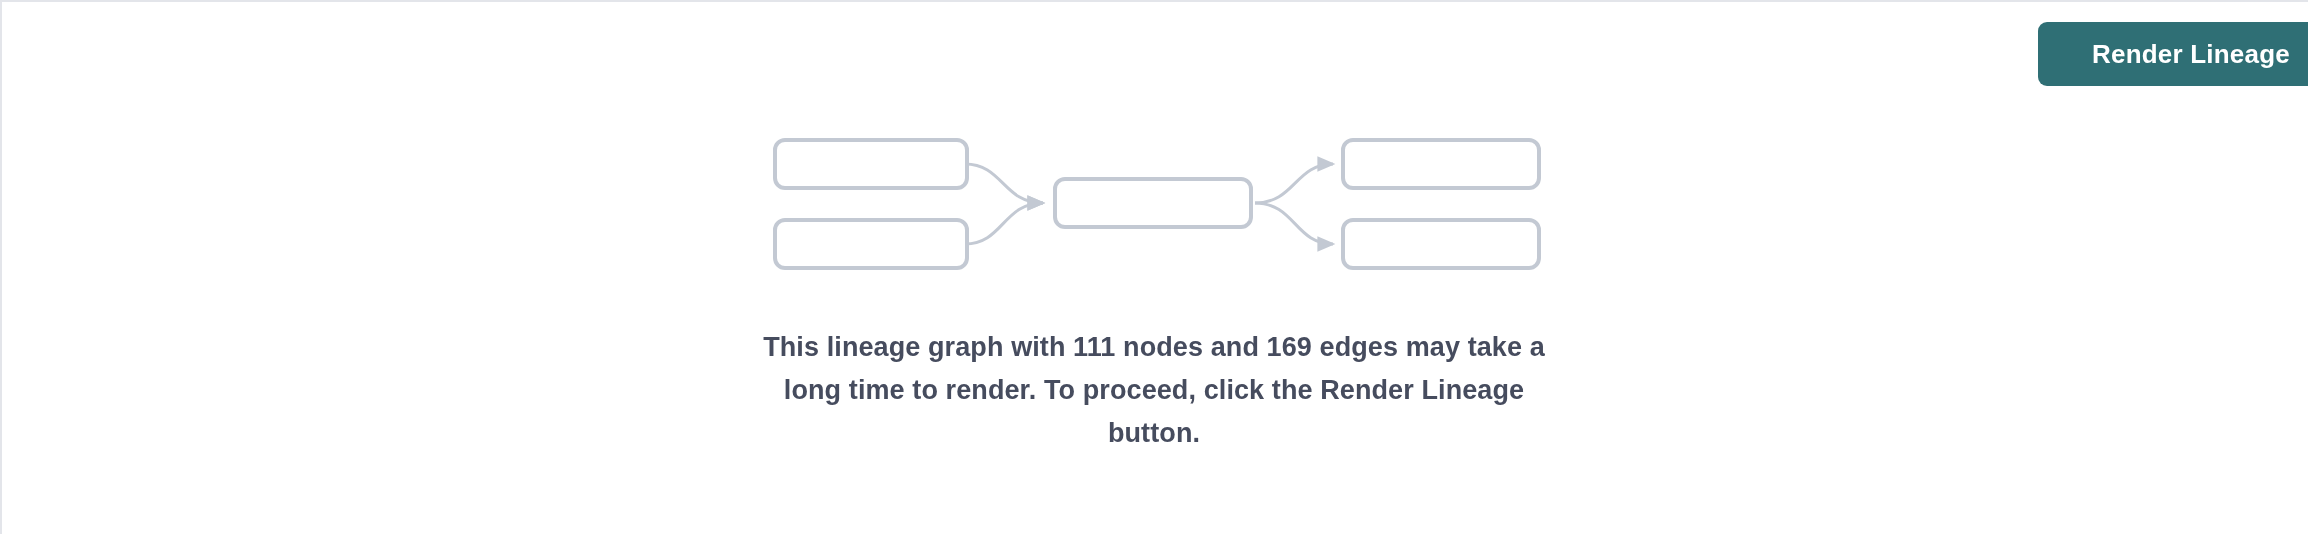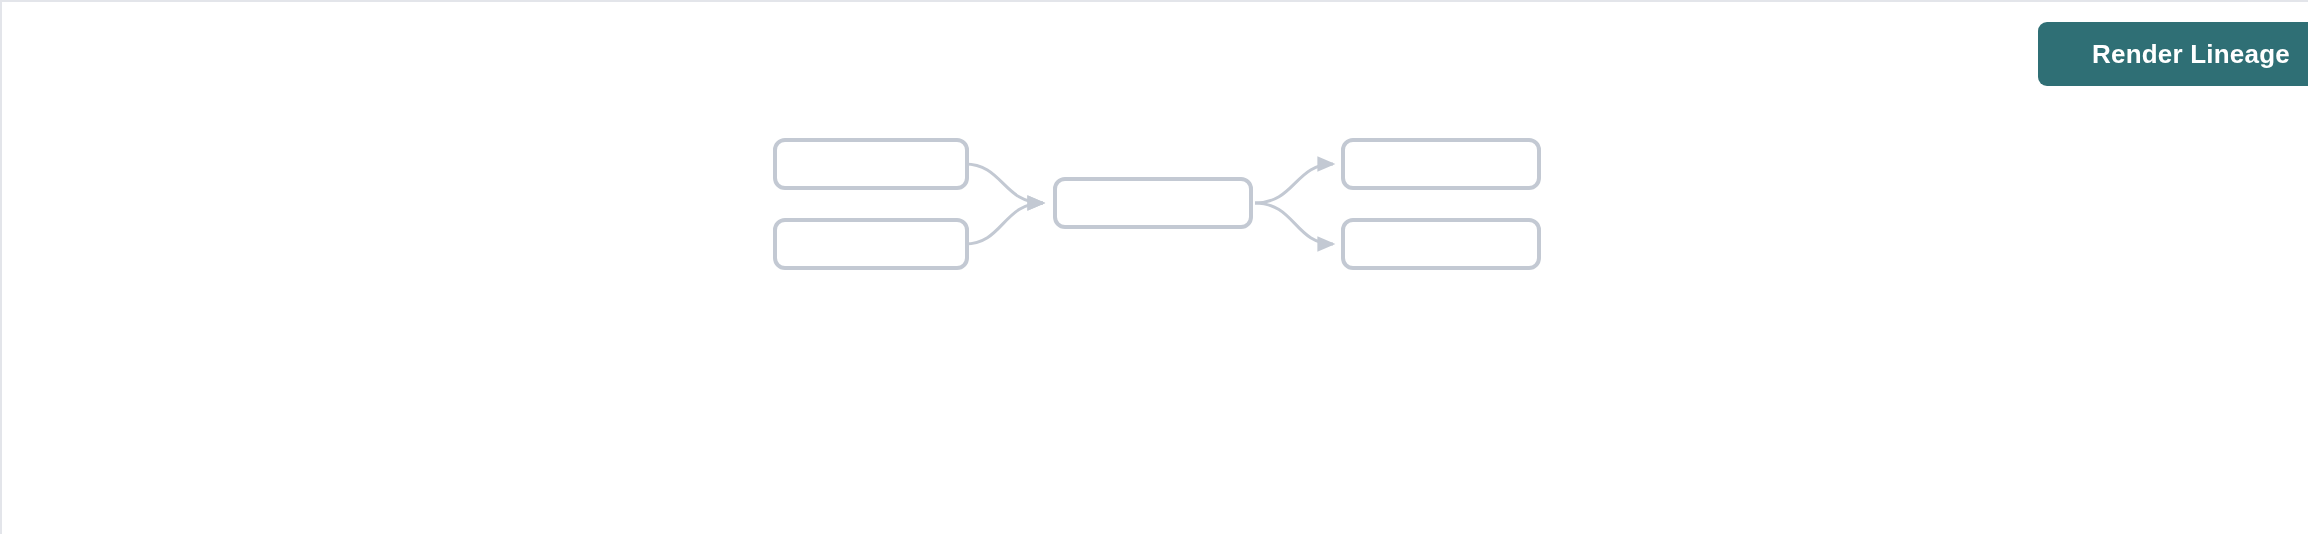--- a/index.html
+++ b/index.html
@@ -111,14 +111,15 @@
       <path d="M490,75 C530,75 530,116 568,116" fill="none" stroke="#c3c9d3" stroke-width="3" marker-end="url(#arrowhead)"></path>
 
       <rect x="10" y="12" width="192" height="48" rx="10" ry="10" fill="#ffffff" stroke="#c3c9d3" stroke-width="4"></rect>
       <rect x="10" y="92" width="192" height="48" rx="10" ry="10" fill="#ffffff" stroke="#c3c9d3" stroke-width="4"></rect>
       <rect x="290" y="51" width="196" height="48" rx="10" ry="10" fill="#ffffff" stroke="#c3c9d3" stroke-width="4"></rect>
       <rect x="578" y="12" width="196" height="48" rx="10" ry="10" fill="#ffffff" stroke="#c3c9d3" stroke-width="4"></rect>
       <rect x="578" y="92" width="196" height="48" rx="10" ry="10" fill="#ffffff" stroke="#c3c9d3" stroke-width="4"></rect>
     </svg>
   </div>
 
+  <div class="message">This lineage graph with 111 nodes and 169 edges may take a long time to render. To proceed, click the Render Lineage button.</div>
 
 </div>
 
 </body></html>

